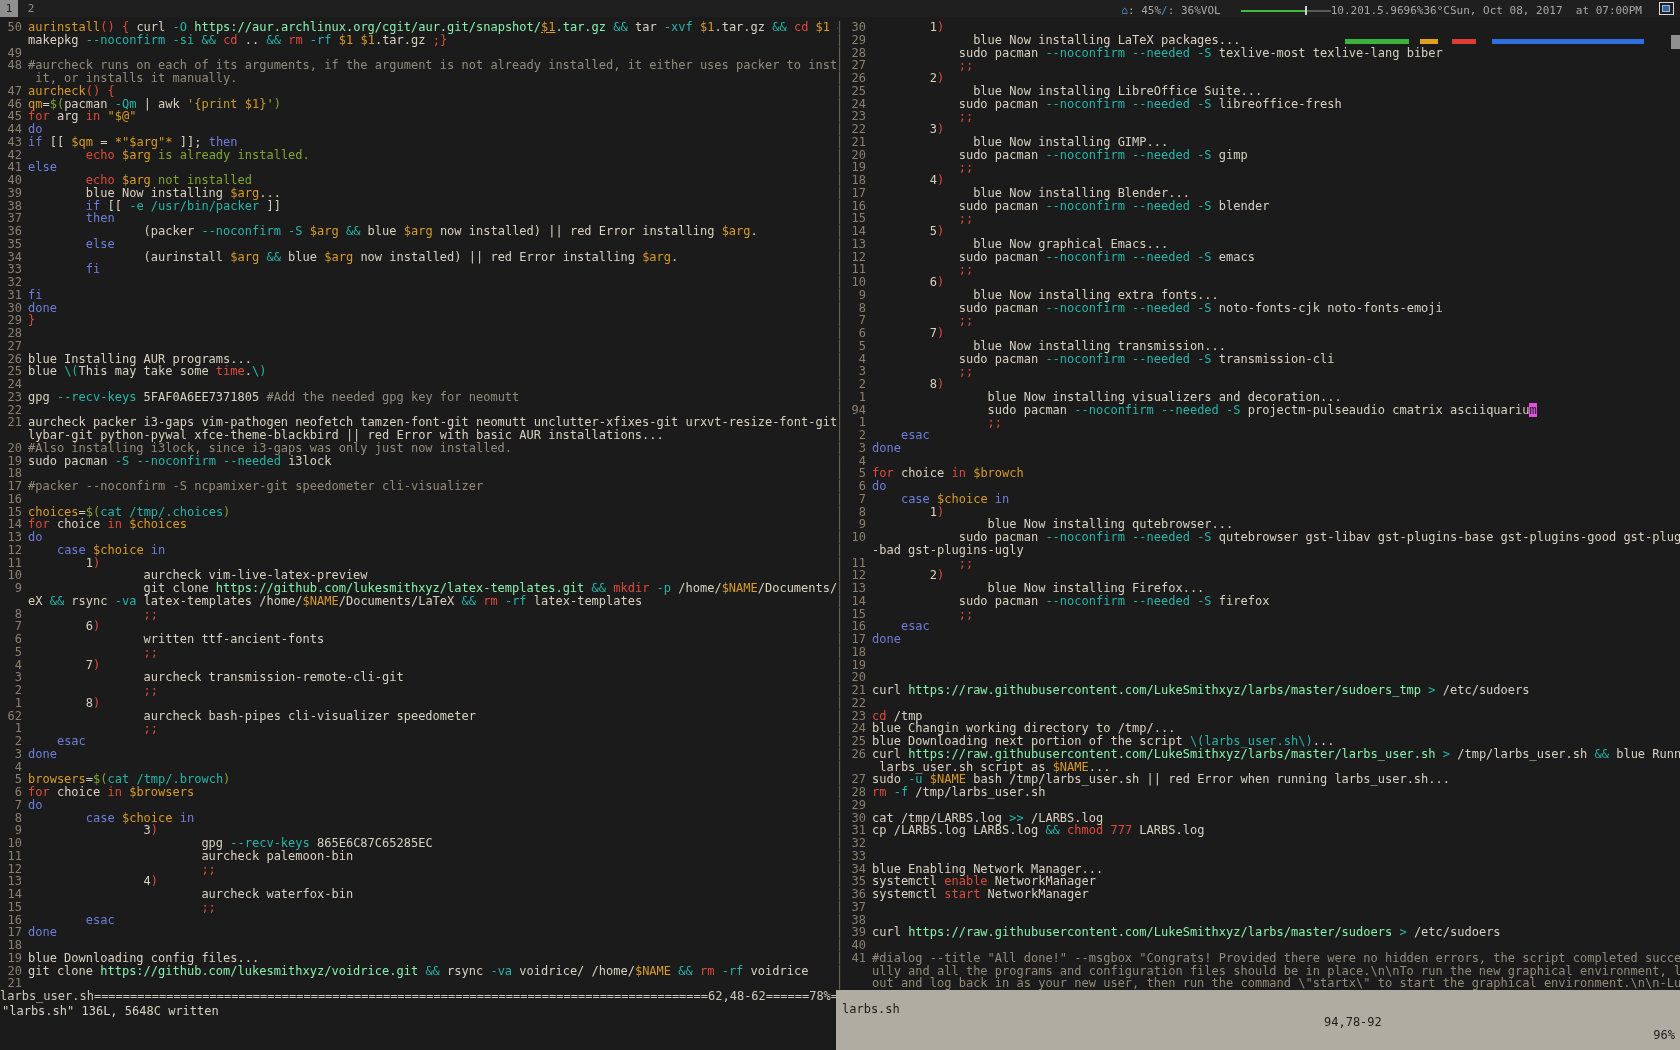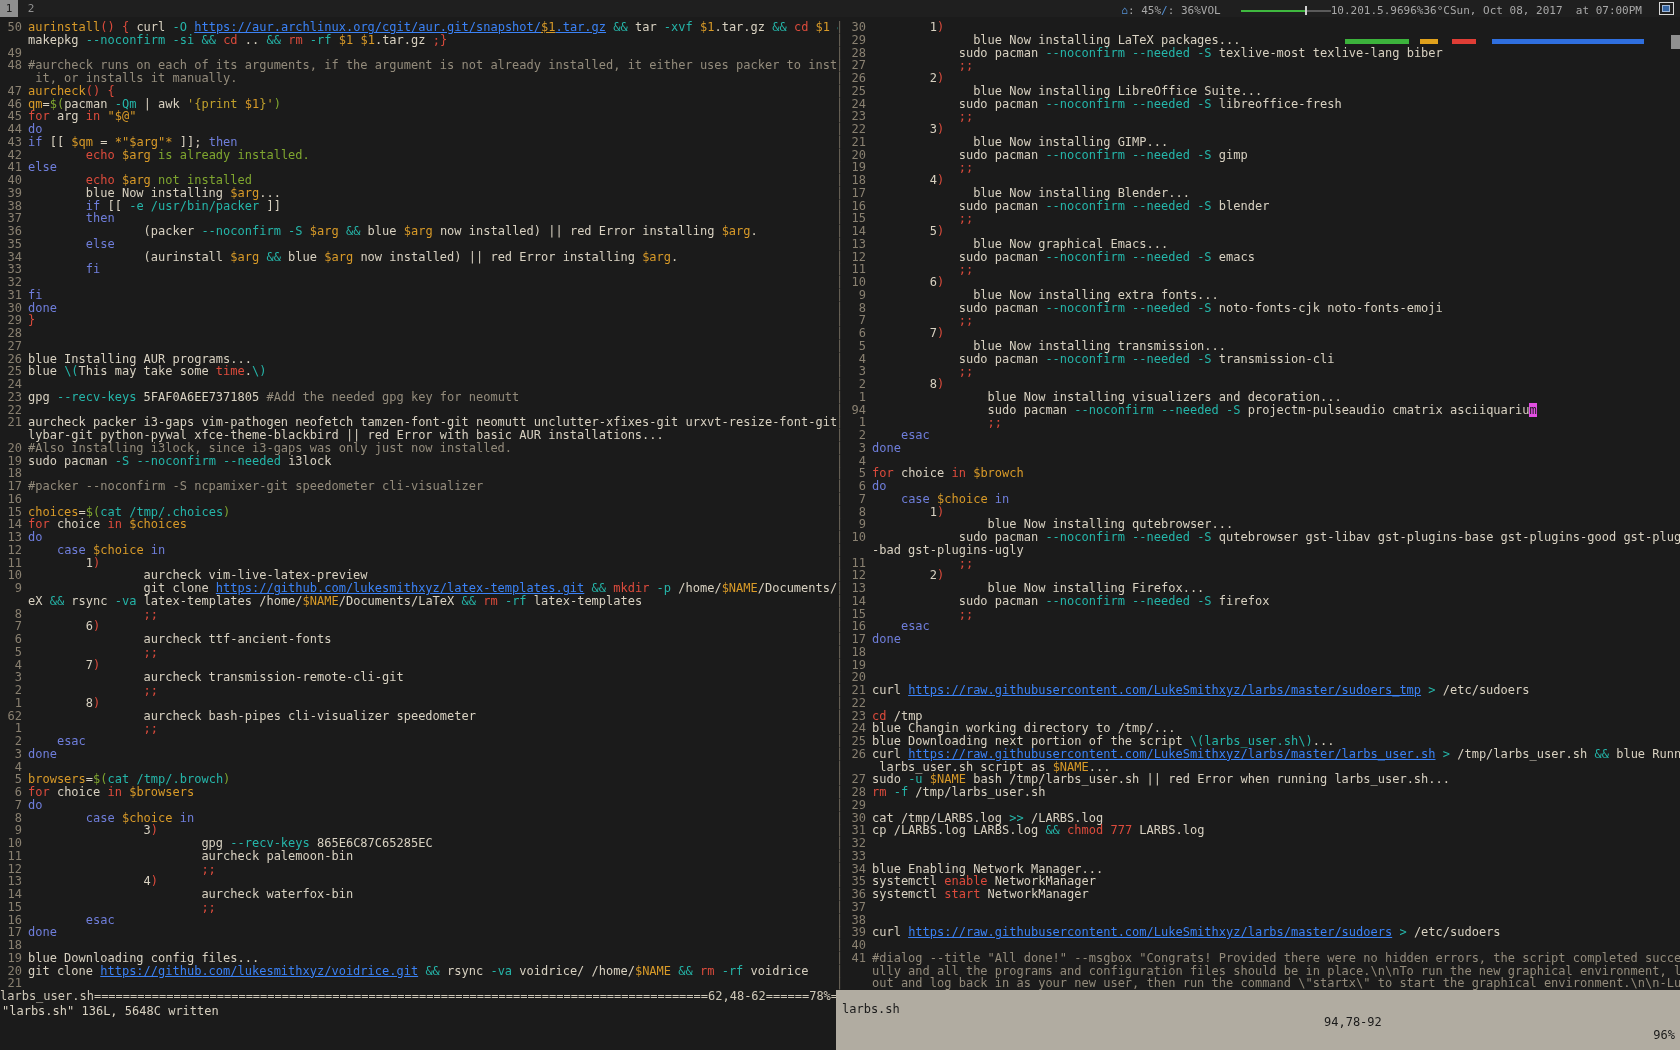--- a/index.html
+++ b/index.html
@@ -28,21 +28,21 @@
   #pane-right .lnum{display:inline-block;width:16px;margin-right:6px;text-align:right;color:#8a8171}
   .lnum.abs{text-align:left}
   .c-f{color:#d8d1c1}
   .c-g{color:#938b7b}
   .c-r{color:#dc4b3c}
   .c-o{color:#d89a28}
   .c-t{color:#25b5a9}
   .c-b{color:#6f7edb}
   .c-n{color:#7fa62f}
   .c-y{color:#c0a02c}
-  .c-u{color:#3b82f6;text-decoration:underline}
+  .c-u{color:#86efac;}
   .c-ou{color:#d89a28;text-decoration:underline}
   .c-cur{color:#1b1b1b;background:#e24fe2}
   #statusline{position:absolute;top:973px;left:0;width:1384px;height:13px;font-size:12px;line-height:13px;white-space:pre}
   #status-left{position:absolute;left:0;top:0;width:836px;overflow:hidden;color:#cfc8b8}
   #status-right{position:absolute;left:836px;top:0;width:844px;background:#b1aca1;color:#1a1a1a}
   #status-right .file{position:absolute;left:6px}
   #status-right .ruler{position:absolute;left:488px}
   #status-right .pct{position:absolute;right:5px}
   #cmdline{position:absolute;top:987px;left:2px;font-size:12px;color:#d8d1c1;white-space:pre}
   .meter{position:absolute;height:5px}
@@ -121,21 +121,21 @@
       <div class="trow"><span class="lnum">15</span><span><span class="c-o">choices</span><span class="c-f">=</span><span class="c-n">$(</span><span class="c-t">cat</span><span class="c-f"> </span><span class="c-t">/tmp/.choices</span><span class="c-n">)</span></span></div>
       <div class="trow"><span class="lnum">14</span><span><span class="c-r">for</span><span class="c-f"> choice </span><span class="c-r">in</span><span class="c-f"> </span><span class="c-o">$choices</span></span></div>
       <div class="trow"><span class="lnum">13</span><span><span class="c-b">do</span></span></div>
       <div class="trow"><span class="lnum">12</span><span><span class="c-f">    </span><span class="c-b">case</span><span class="c-f"> </span><span class="c-o">$choice</span><span class="c-f"> </span><span class="c-b">in</span></span></div>
       <div class="trow"><span class="lnum">11</span><span><span class="c-f">        1</span><span class="c-r">)</span></span></div>
       <div class="trow"><span class="lnum">10</span><span><span class="c-f">                aurcheck vim-live-latex-preview</span></span></div>
       <div class="trow"><span class="lnum">9</span><span><span class="c-f">                git clone </span><span class="c-u">https://github.com/lukesmithxyz/latex-templates.git</span><span class="c-f"> </span><span class="c-t">&amp;&amp;</span><span class="c-f"> </span><span class="c-r">mkdir</span><span class="c-f"> </span><span class="c-t">-p</span><span class="c-f"> /home/</span><span class="c-o">$NAME</span><span class="c-f">/Documents/LaT</span></span></div>
       <div class="trow"><span class="lnum"></span><span><span class="c-f">eX </span><span class="c-t">&amp;&amp;</span><span class="c-f"> rsync </span><span class="c-t">-va</span><span class="c-f"> latex-templates /home/</span><span class="c-o">$NAME</span><span class="c-f">/Documents/LaTeX </span><span class="c-t">&amp;&amp;</span><span class="c-f"> </span><span class="c-r">rm</span><span class="c-f"> </span><span class="c-t">-rf</span><span class="c-f"> latex-templates</span></span></div>
       <div class="trow"><span class="lnum">8</span><span><span class="c-f">                </span><span class="c-r">;;</span></span></div>
       <div class="trow"><span class="lnum">7</span><span><span class="c-f">        6</span><span class="c-r">)</span></span></div>
-      <div class="trow"><span class="lnum">6</span><span><span class="c-f">                aurcheck ttf-ancient-fonts</span></span></div>
+      <div class="trow"><span class="lnum">6</span><span><span class="c-f">                written ttf-ancient-fonts</span></span></div>
       <div class="trow"><span class="lnum">5</span><span><span class="c-f">                </span><span class="c-r">;;</span></span></div>
       <div class="trow"><span class="lnum">4</span><span><span class="c-f">        7</span><span class="c-r">)</span></span></div>
       <div class="trow"><span class="lnum">3</span><span><span class="c-f">                aurcheck transmission-remote-cli-git</span></span></div>
       <div class="trow"><span class="lnum">2</span><span><span class="c-f">                </span><span class="c-r">;;</span></span></div>
       <div class="trow"><span class="lnum">1</span><span><span class="c-f">        8</span><span class="c-r">)</span></span></div>
       <div class="trow"><span class="lnum abs">62</span><span><span class="c-f">                aurcheck bash-pipes cli-visualizer speedometer</span></span></div>
       <div class="trow"><span class="lnum">1</span><span><span class="c-f">                </span><span class="c-r">;;</span></span></div>
       <div class="trow"><span class="lnum">2</span><span><span class="c-f">    </span><span class="c-b">esac</span></span></div>
       <div class="trow"><span class="lnum">3</span><span><span class="c-b">done</span></span></div>
       <div class="trow"><span class="lnum">4</span><span></span></div>

